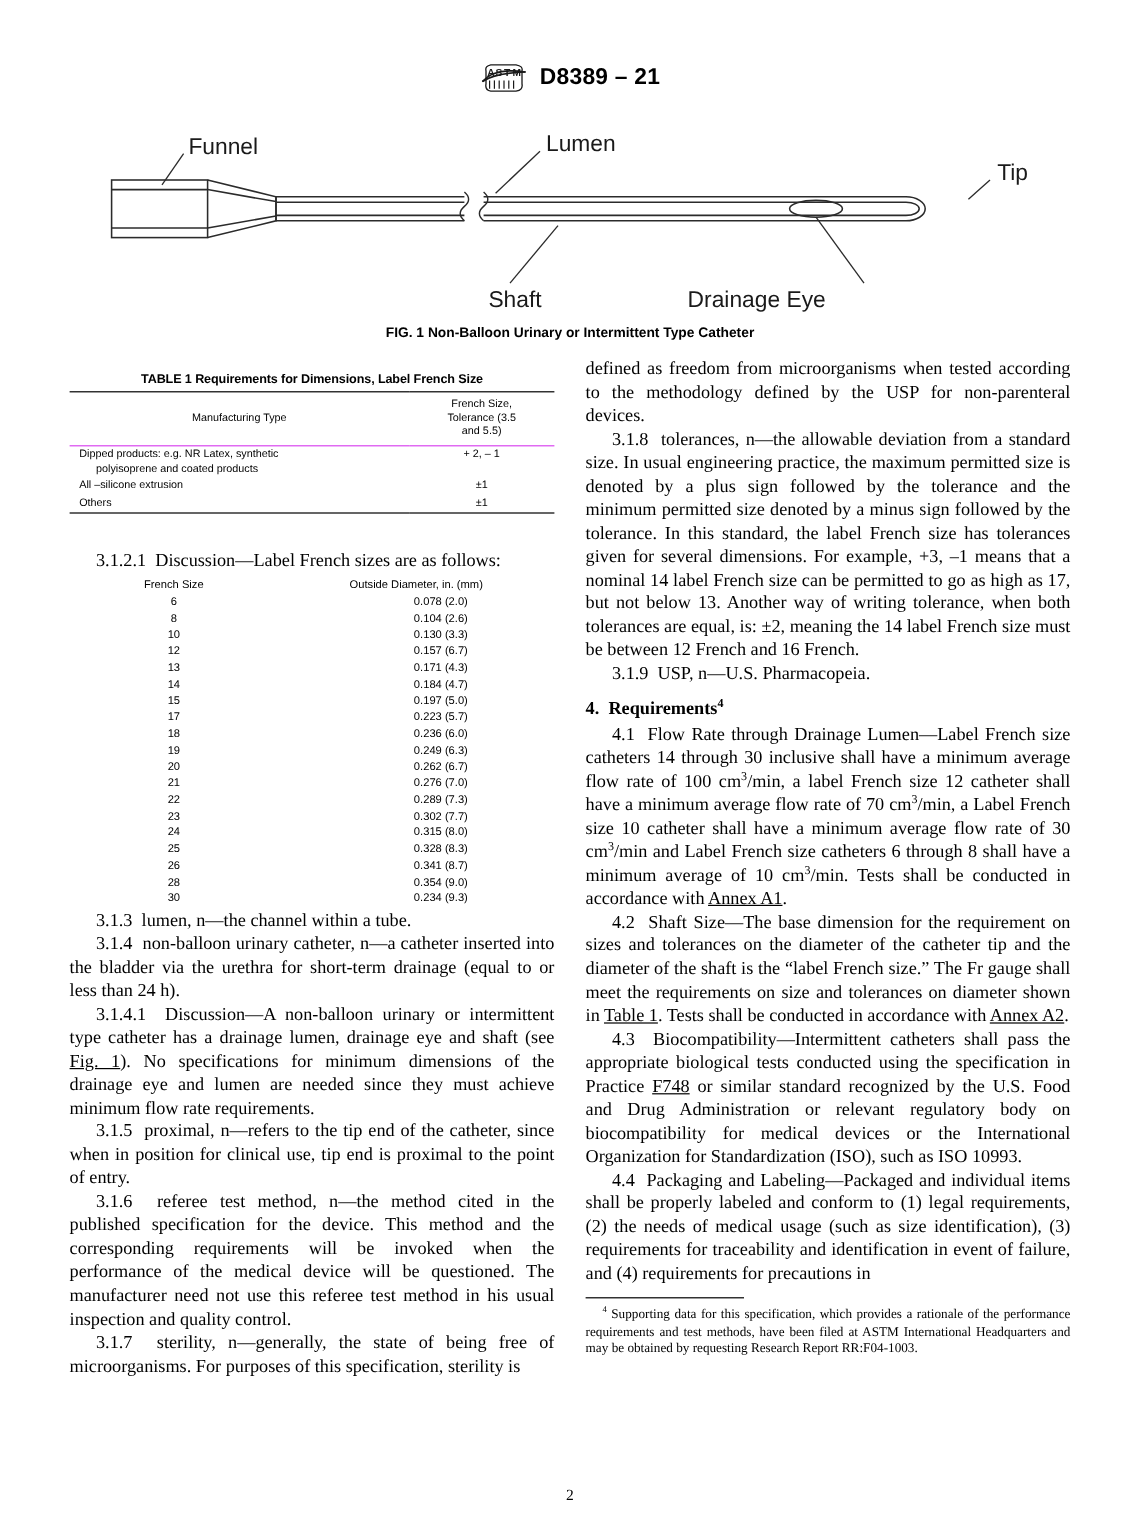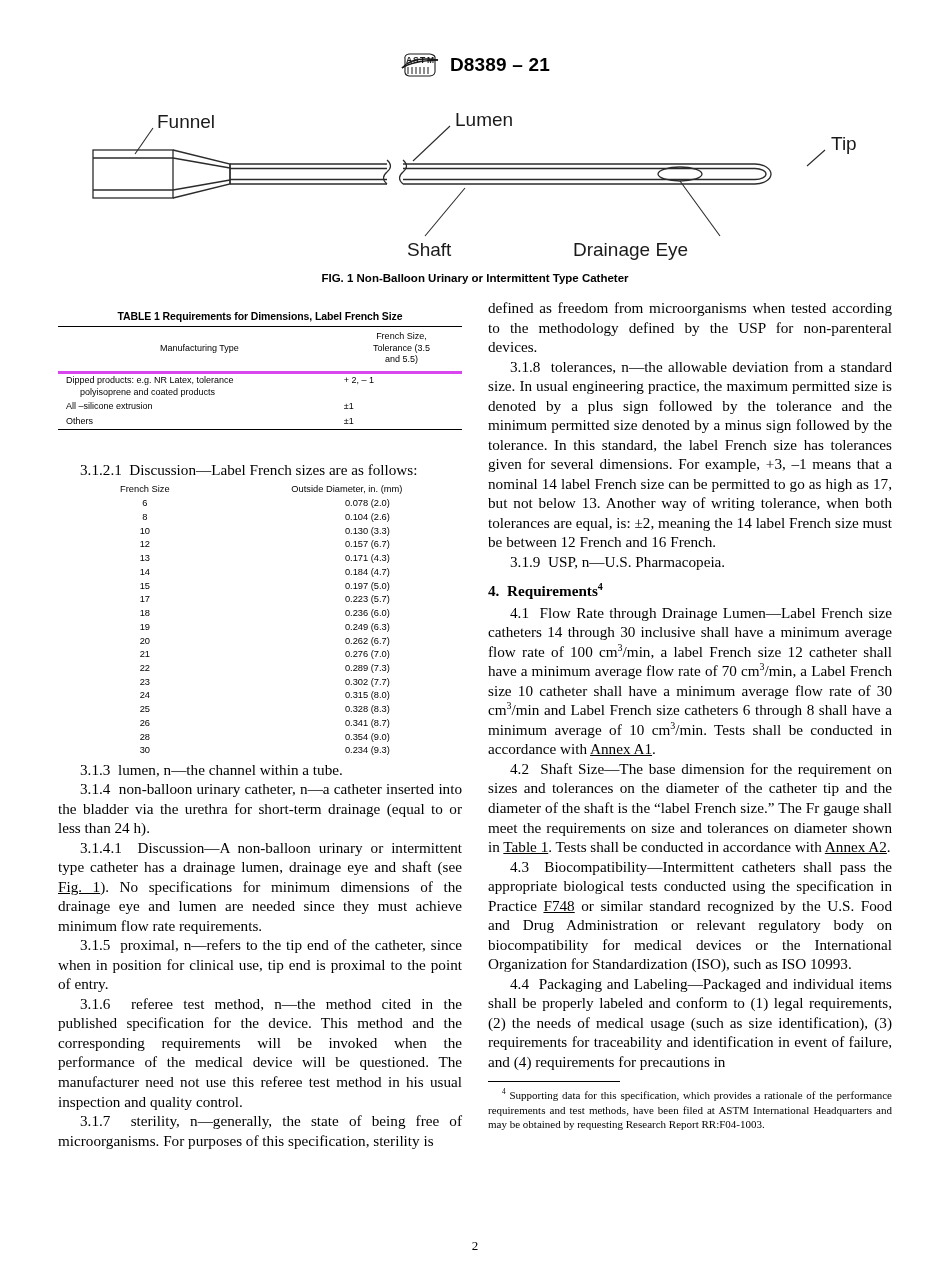--- a/index.html
+++ b/index.html
@@ -94,32 +94,32 @@
     border-collapse: collapse;
     font-family: "Liberation Sans", "DejaVu Sans", sans-serif;
     font-size: 9px;
     border-top: 1.6px solid #000;
     border-bottom: 1.6px solid #000;
   }
   table.table1 thead th {
     font-weight: normal;
     padding: 4px 3px 5px 3px;
     vertical-align: middle;
-    border-bottom: 3px solid #d946ef;
+    border-bottom: 1px solid #d946ef;
     line-height: 1.28;
   }
   table.table1 thead th.th-type { width: 70%; text-align: center; }
   table.table1 thead th.th-tol  { width: 30%; text-align: center; }
   table.table1 tbody td {
     padding: 1.5px 3px;
     vertical-align: top;
     line-height: 1.3;
   }
   table.table1 tbody td.c-type { text-align: left; padding-left: 8px; }
-  table.table1 tbody td.c-tol  { }
+  table.table1 tbody td.c-tol  { text-align: center; }
   .wrap-ind { display: block; padding-left: 14px; }
 
   
   p.para {
     margin: 0 0 0 0;
     font-size: 15.2px;
     line-height: 1.285;
     text-align: justify;
     text-justify: inter-word;
     text-indent: 22px;
@@ -281,21 +281,21 @@
           <th class="th-tol">
             <span>French Size,</span><br>
             <span>Tolerance (3.5</span><br>
             <span>and 5.5)</span>
           </th>
         </tr>
       </thead>
       <tbody>
         <tr>
           <td class="c-type">
-            <span>Dipped products: e.g. NR Latex, tolerance</span>
+            <span>Dipped products: e.g. NR Latex, synthetic</span>
             <span class="wrap-ind">polyisoprene and coated products</span>
           </td>
           <td class="c-tol">+ 2, – 1</td>
         </tr>
         <tr>
           <td class="c-type">All –silicone extrusion</td>
           <td class="c-tol">±1</td>
         </tr>
         <tr>
           <td class="c-type">Others</td>

